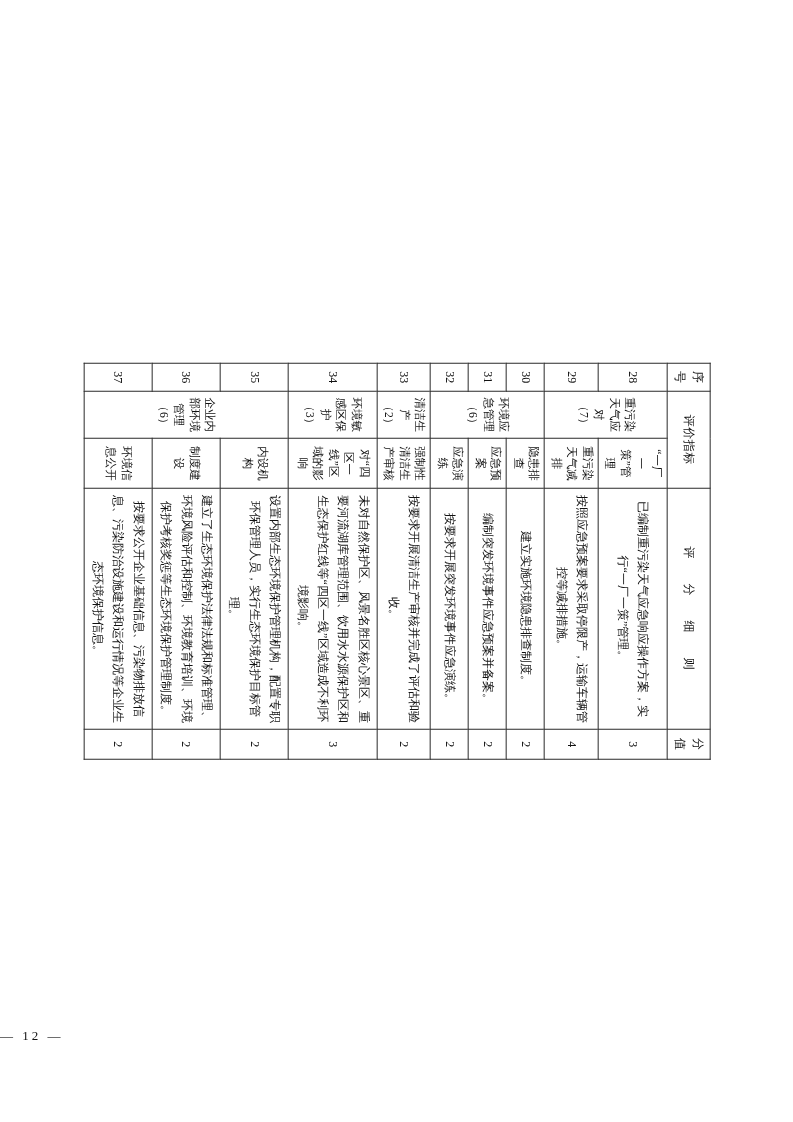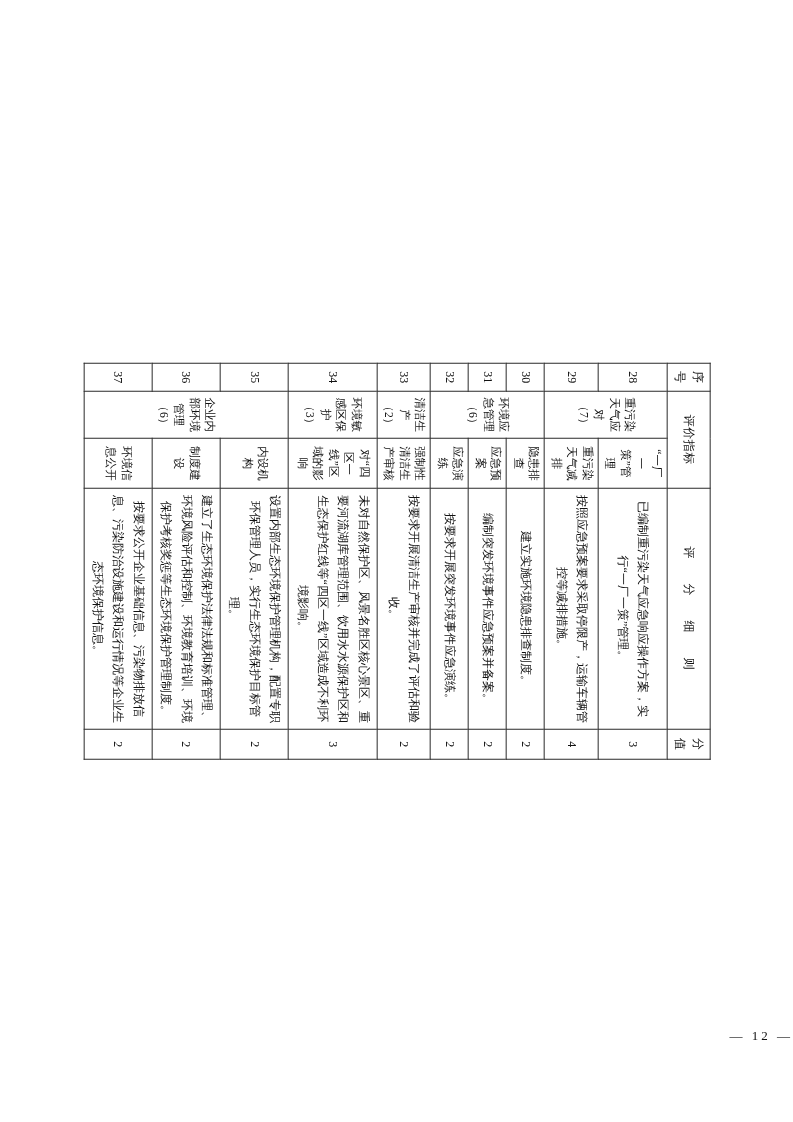--- a/index.html
+++ b/index.html
@@ -72,21 +72,21 @@
 
   tr.row { height: 34px; }
   tr.row-tall { height: 52px; }
 
   
   .page-number {
     position: absolute;
     left: 0;
     right: 0;
     bottom: 78px;
-    text-align: right;
+    text-align: left;
     font-size: 13px;
     letter-spacing: 3px;
     color: #111;
   }
 </style>
 </head>
 <body>
 
 <div class="page">
 

